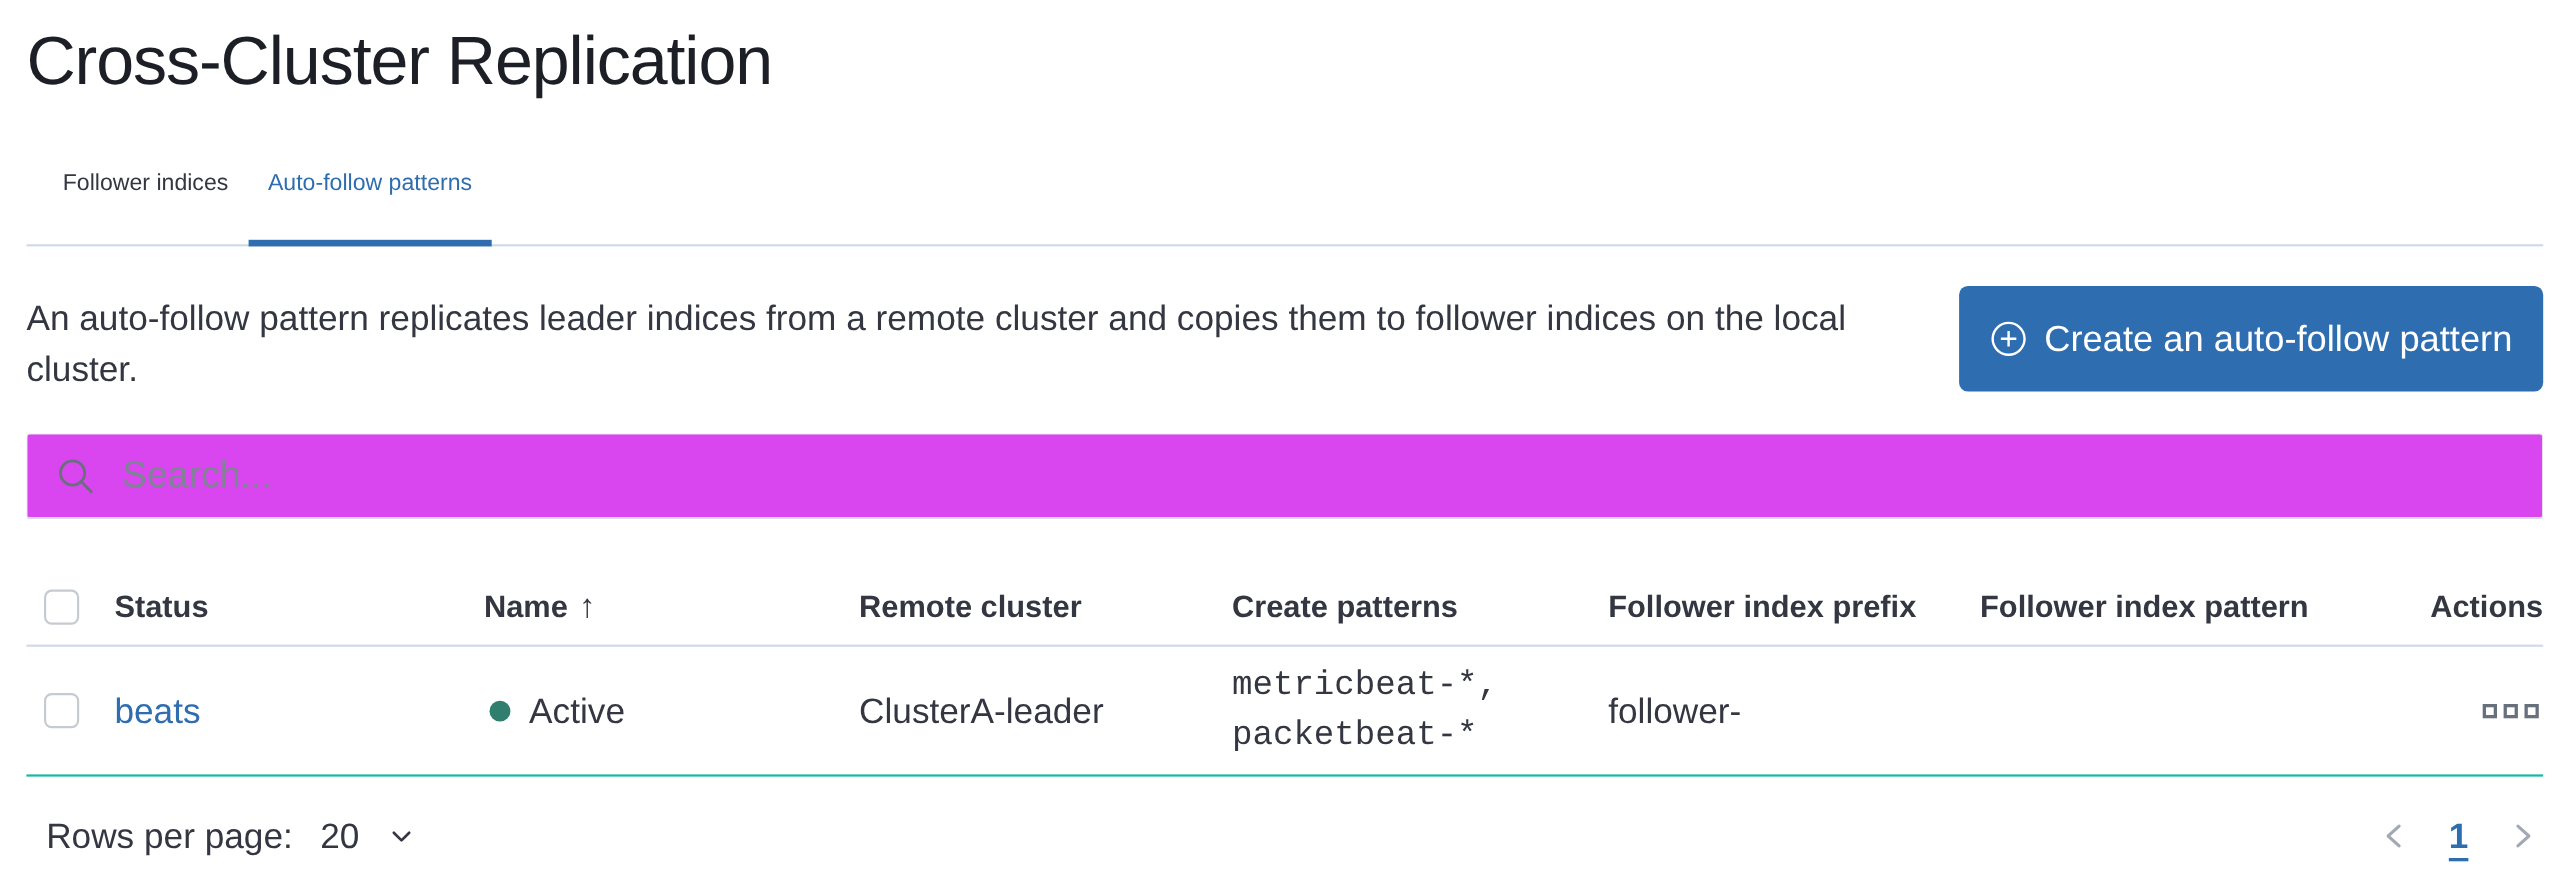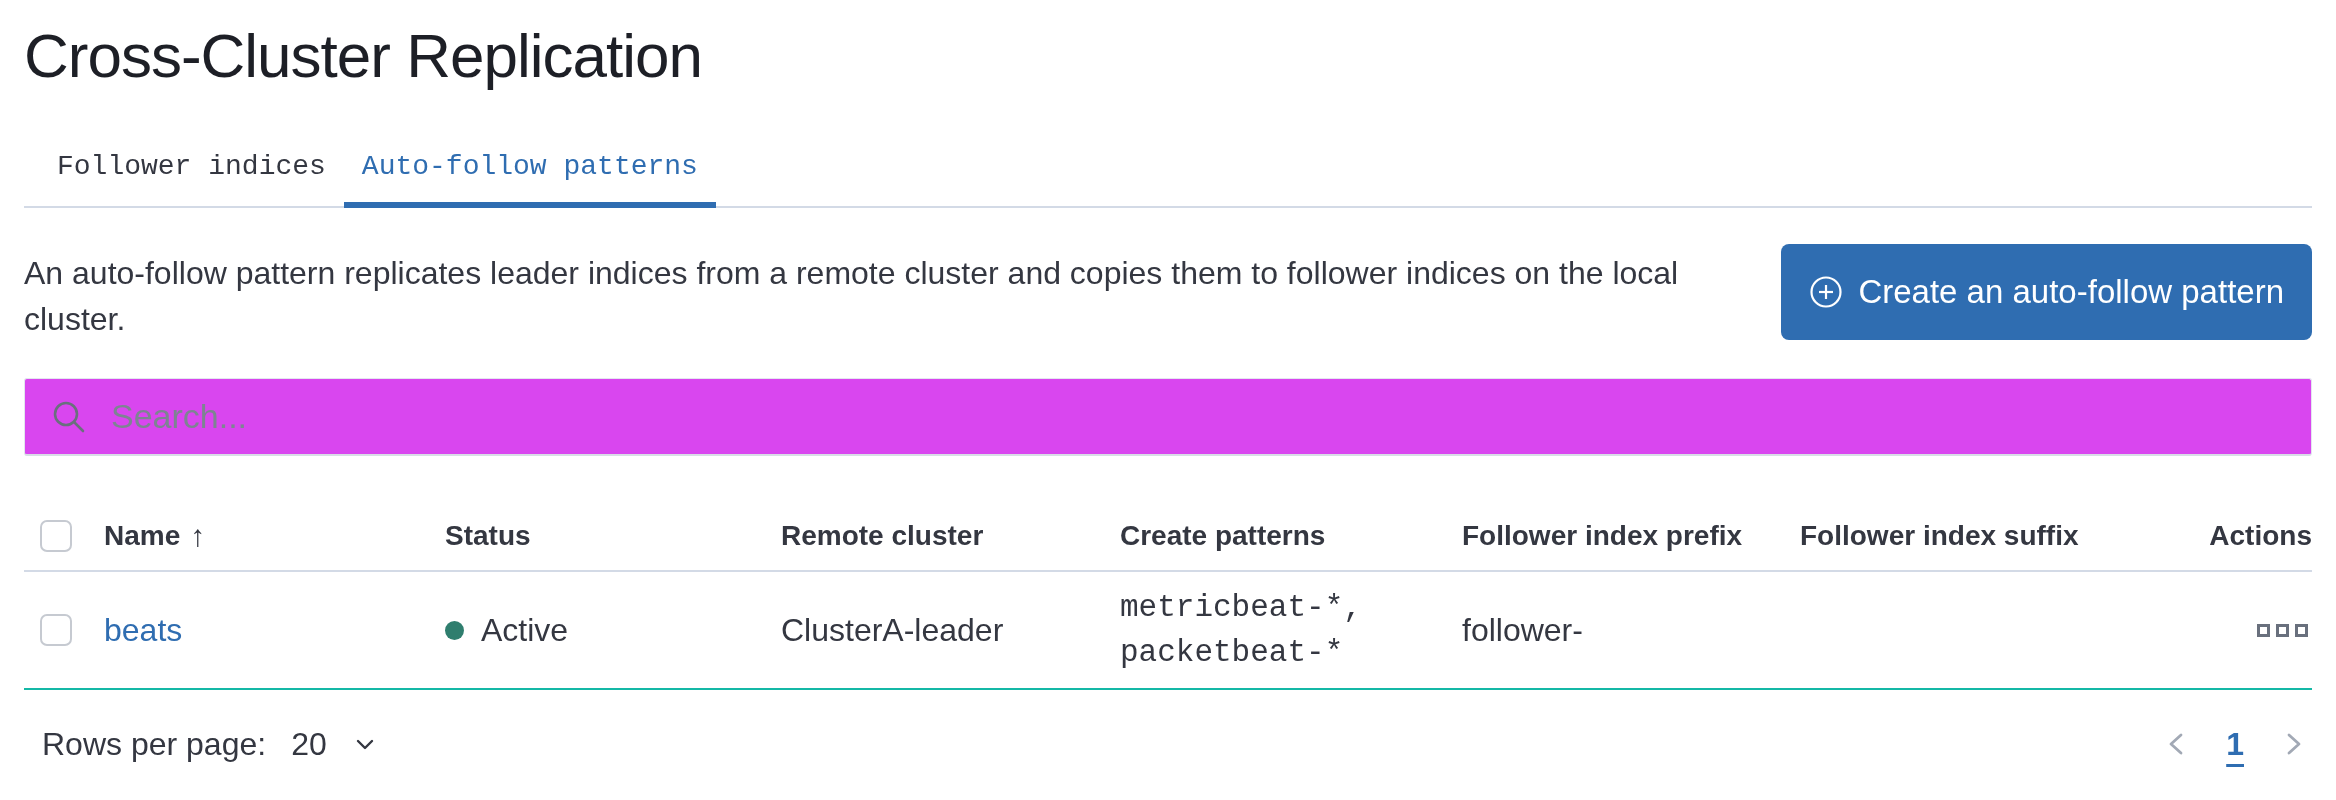--- a/index.html
+++ b/index.html
@@ -21,30 +21,30 @@
   }
 
   
   .tabs {
     display: flex;
     margin-top: 56px;
     padding-left: 15px;
     border-bottom: 2px solid #d3dae6;
   }
   .tab {
-    padding: 0 18px 20px 18px;
-    font-size: 28px;
+    padding: 0 18px 36px 18px;
+    font-size: 21px;
     line-height: 38px;
     font-weight: 500;
     color: #343741;
     position: relative;
     cursor: pointer;
     background: none;
     border: none;
-    font-family: Liberation Mono, monospace;
+    font-family: Liberation Sans, sans-serif;
   }
   .tab.active { color: #2f6db1; }
   .tab.active::after {
     content: "";
     position: absolute;
     left: 0; right: 0; bottom: -2px;
     height: 6px;
     background: #2f6db1;
   }
 
@@ -236,38 +236,38 @@
     </span>
     <input type="text" value="" placeholder="Search..." style="">
   </div>
 
   <div class="table">
 
     <div class="thead">
       <div class="cell col-check">
         <div class="checkbox"></div>
       </div>
+      <div class="cell col-status">
+        <span>Status</span>
+      </div>
       <div class="cell col-name">
         <span>Name</span>
         <span class="sort-arrow">↑</span>
       </div>
-      <div class="cell col-status">
-        <span>Status</span>
-      </div>
       <div class="cell col-remote">
         <span>Remote cluster</span>
       </div>
       <div class="cell col-leader">
         <span>Create patterns</span>
       </div>
       <div class="cell col-prefix">
         <span>Follower index prefix</span>
       </div>
       <div class="cell col-suffix">
-        <span>Follower index suffix</span>
+        <span>Follower index pattern</span>
       </div>
       <div class="cell col-actions">
         <span>Actions</span>
       </div>
     </div>
 
     <div class="trow">
       <div class="cell col-check">
         <div class="checkbox"></div>
       </div>

